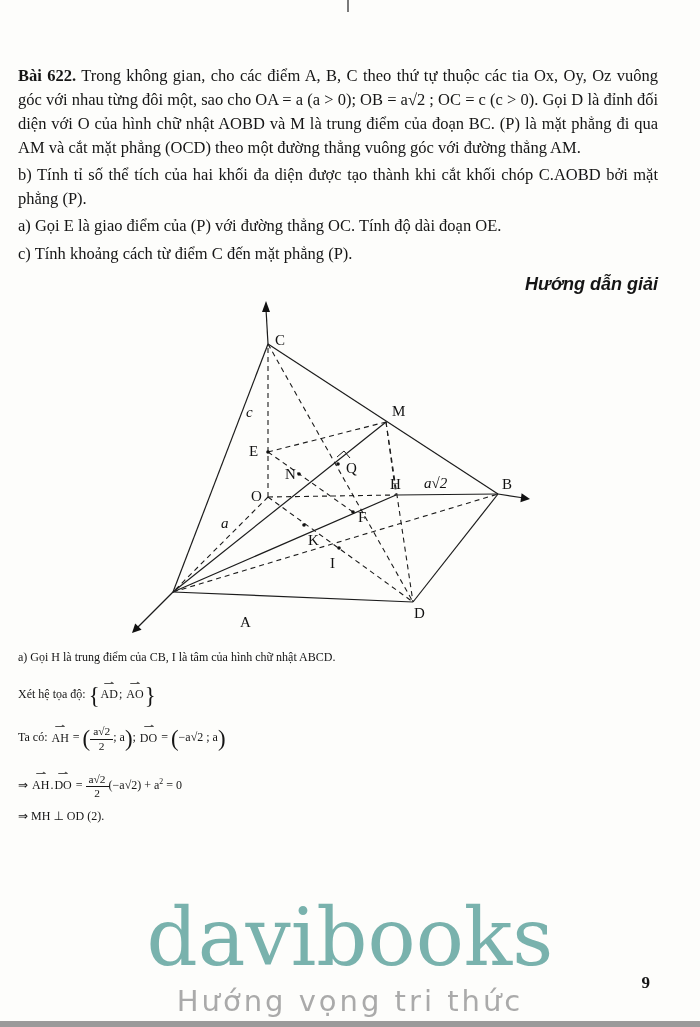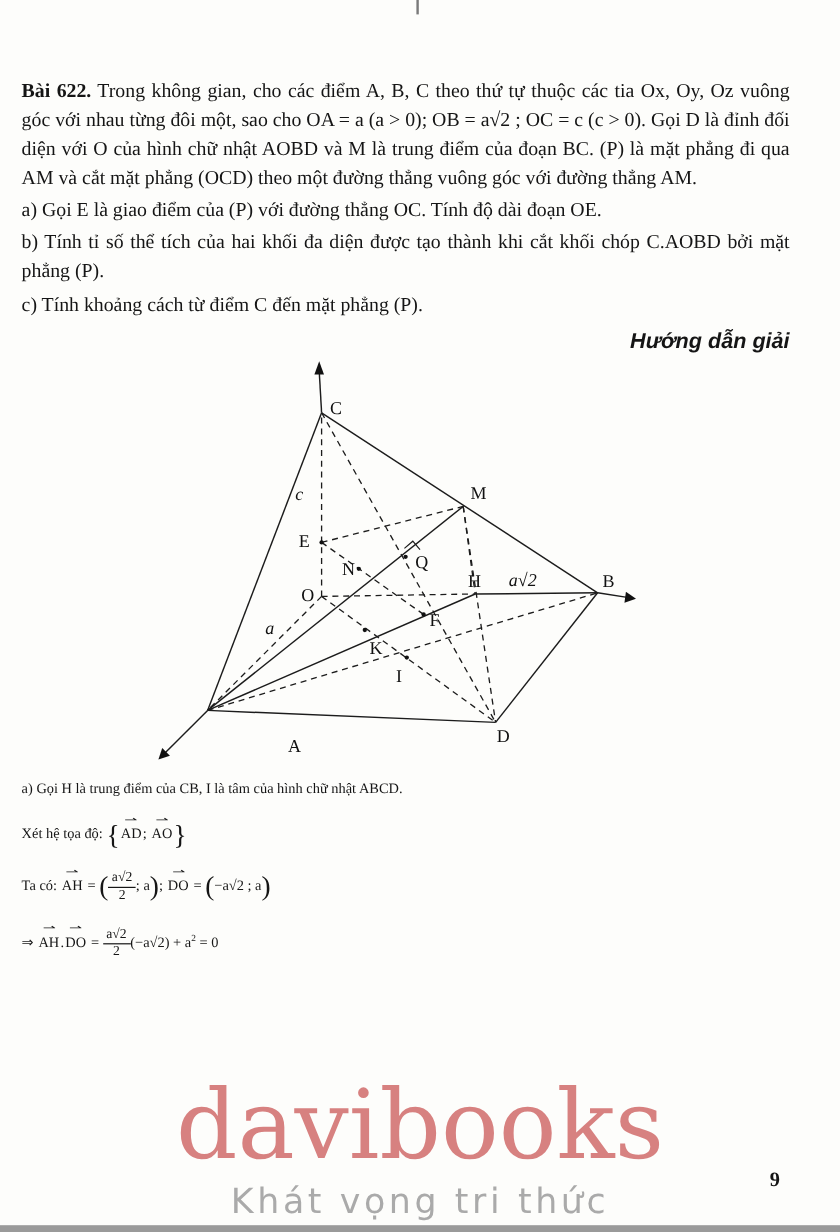--- a/index.html
+++ b/index.html
@@ -40,41 +40,41 @@
   }
   .frac { display:inline-block; vertical-align:middle; text-align:center; line-height:1.15; font-size:0.95em; }
   .frac .num { display:block; border-bottom:1px solid #151515; padding:0 3px; }
   .frac .den { display:block; }
   .bsym { display:inline-block; font-size:1.9em; vertical-align:middle; line-height:0.85; font-weight:400; }
   sup { font-size:0.65em; }
 
   .watermark { position:absolute; left:0; right:0; top:898px; text-align:center; pointer-events:none; }
   .wm-brand {
     font-family:"DejaVu Serif", serif;
-    font-size:80px; color:#b91c1c; opacity:0.55; line-height:1;
+    font-size:80px; color:#0f766e; opacity:0.55; line-height:1;
   }
   .wm-tag {
     font-family:"DejaVu Sans", sans-serif;
     font-size:29px; color:#8f8f8f; opacity:0.75; letter-spacing:3px; margin-top:6px;
   }
   .page-num { position:absolute; right:50px; bottom:34px; font-weight:bold; font-size:17px; }
 
   svg text { font-family:"Liberation Serif", serif; font-size:15px; fill:#111; }
   svg text.it { font-style:italic; }
 </style>
 </head>
 <body>
 
 <div class="page">
   <div class="top-mark"></div>
 
   <p class="para"><span class="bold">Bài 622.</span> <span>Trong không gian, cho các điểm A, B, C theo thứ tự thuộc các tia Ox, Oy, Oz vuông góc với nhau từng đôi một, sao cho OA = a (a &gt; 0); OB = a√2 ; OC = c (c &gt; 0). Gọi D là đỉnh đối diện với O của hình chữ nhật AOBD và M là trung điểm của đoạn BC. (P) là mặt phẳng đi qua AM và cắt mặt phẳng (OCD) theo một đường thẳng vuông góc với đường thẳng AM.</span></p>
 
+  <p class="part">b) Tính tỉ số thể tích của hai khối đa diện được tạo thành khi cắt khối chóp C.AOBD bởi mặt phẳng (P).</p>
   <p class="part">a) Gọi E là giao điểm của (P) với đường thẳng OC. Tính độ dài đoạn OE.</p>
-  <p class="part">b) Tính tỉ số thể tích của hai khối đa diện được tạo thành khi cắt khối chóp C.AOBD bởi mặt phẳng (P).</p>
   <p class="part">c) Tính khoảng cách từ điểm C đến mặt phẳng (P).</p>
 
   <h3 class="heading">Hướng dẫn giải</h3>
 
   <svg class="diagram" width="440" height="344" viewBox="0 0 440 344">
 
     <g stroke="#1c1c1c" stroke-width="1.2" fill="none">
       <line x1="150" y1="47" x2="148" y2="12"></line>
       <line x1="150" y1="47" x2="55" y2="295"></line>
       <line x1="150" y1="47" x2="380" y2="197"></line>
@@ -157,21 +157,22 @@
 
   <div class="sol mathline">
     <span>⇒</span>
     <span class="vec">AH</span><span>.</span><span class="vec">DO</span>
     <span>=</span>
     <span class="frac"><span class="num">a√2</span><span class="den">2</span></span><span>(−a√2)</span>
     <span>+ a</span><sup>2</sup>
     <span>= 0</span>
   </div>
 
+  <p class="sol m8">⇒ MH ⊥ OD (2).</p>
 </div>
 
 <div class="watermark">
   <div class="wm-brand">davibooks</div>
-  <div class="wm-tag">Khát vọng tri thức</div>
+  <div class="wm-tag">Hướng vọng tri thức</div>
 </div>
 
 <div class="page-num">9</div>
 <div class="bottom-strip"></div>
 
 </body></html>

